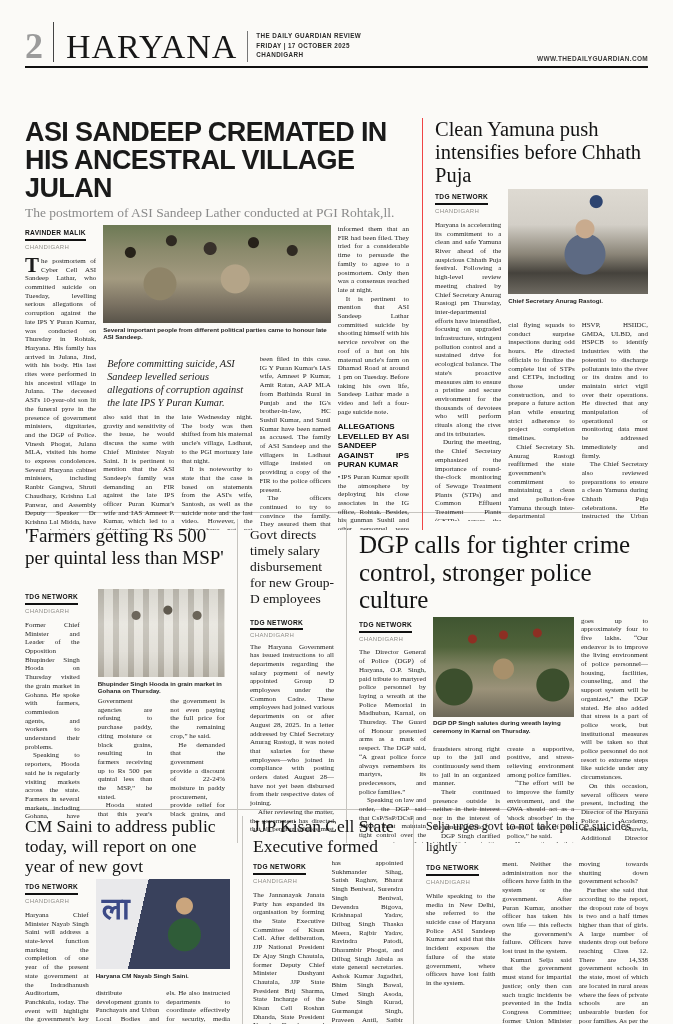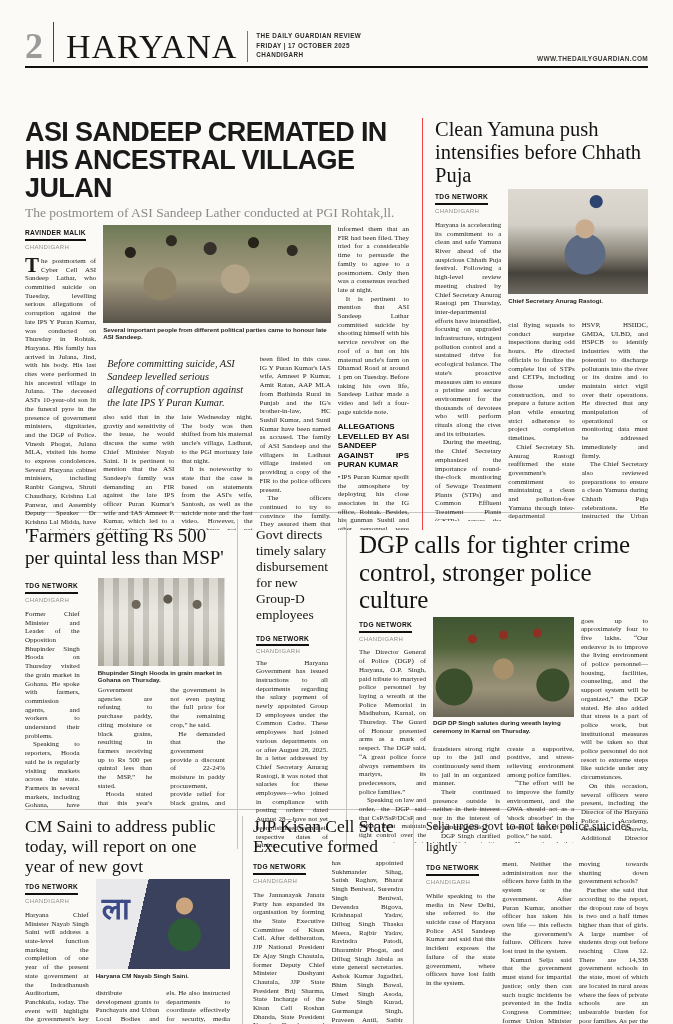--- a/index.html
+++ b/index.html
@@ -77,33 +77,33 @@
       radial-gradient(circle at 55% 62%, #5d6a83 0 20px, transparent 21px),
       linear-gradient(180deg,#dedad2 0%,#d3cfc7 34%,#8b8578 62%,#45423c 80%,#6e6a61 100%); }
   .yam-col2 { grid-column:2; grid-row:2; }
   .yam-col3 { grid-column:3; grid-row:2; }
 
   
   .mid-row { display:grid; grid-template-columns:200px 110px 1fr; column-gap:12px;
     padding:6px 25px 8px 25px; height:296px; }
   .farmers h2 { font-size:19px; line-height:21.5px; margin-top:6px; }
   .farm-grid { display:grid; grid-template-columns:repeat(3,1fr); column-gap:18px;
-    grid-template-rows:108px 1fr; height:232px; overflow:hidden; margin-top:10px; }
+    grid-template-rows:108px 1fr; height:232px; overflow:hidden; margin-top:21px; }
   .farm-col1 { grid-column:1; grid-row:1 / span 2; }
   .farm-photo { grid-column:2 / span 2; grid-row:1; }
   .ph-hooda { height:88px; background:
       radial-gradient(circle at 30% 30%, #6d675c 0 4px, transparent 5px),
       radial-gradient(circle at 55% 24%, #5f594e 0 4px, transparent 5px),
       radial-gradient(circle at 78% 30%, #6a6458 0 4px, transparent 5px),
       repeating-linear-gradient(90deg, rgba(140,134,122,.30) 0 6px, rgba(240,238,232,.45) 6px 15px),
       linear-gradient(180deg,#c7c4bc 0%,#e5e3dc 40%,#d9d6ce 70%,#bab6ab 100%); }
   .farm-col2 { grid-column:2; grid-row:2; }
   .farm-col3 { grid-column:3; grid-row:2; }
 
-  .salary { border-left:1px solid #c6c4bf; border-right:1px solid #c6c4bf; padding:0 18px; }
+  .salary { border-left:1px solid #c6c4bf; border-right:1px solid #c6c4bf; padding:0 12px; }
   .salary h2 { font-size:13.5px; line-height:16px; margin-top:8px; }
   .salary .body-col { margin-top:3px; height:190px; }
 
   .dgp h2 { font-size:25px; line-height:27.5px;margin-top:12px; }
   .dgp-grid { display:grid; grid-template-columns:repeat(4,1fr); column-gap:7px;
     grid-template-rows:128px 1fr; height:226px; overflow:hidden; margin-top:3px; }
   .dgp-col1 { grid-column:1; grid-row:1 / span 2; }
   .dgp-photo { grid-column:2 / span 2; grid-row:1; }
   .ph-dgp { height:100px; background:
       radial-gradient(circle at 28% 22%, #8d2f23 0 4px, transparent 5px),

